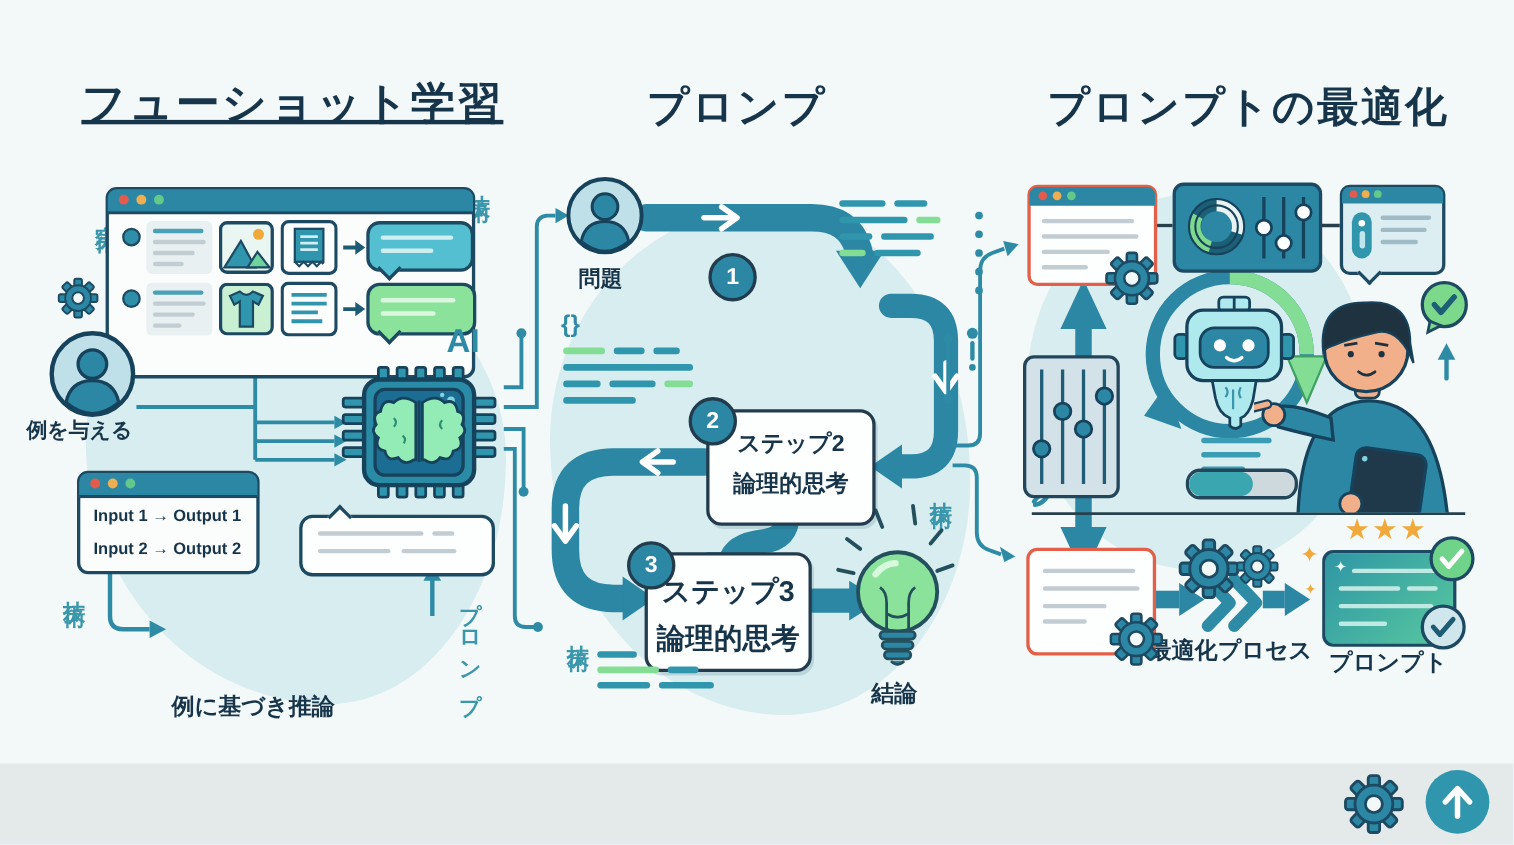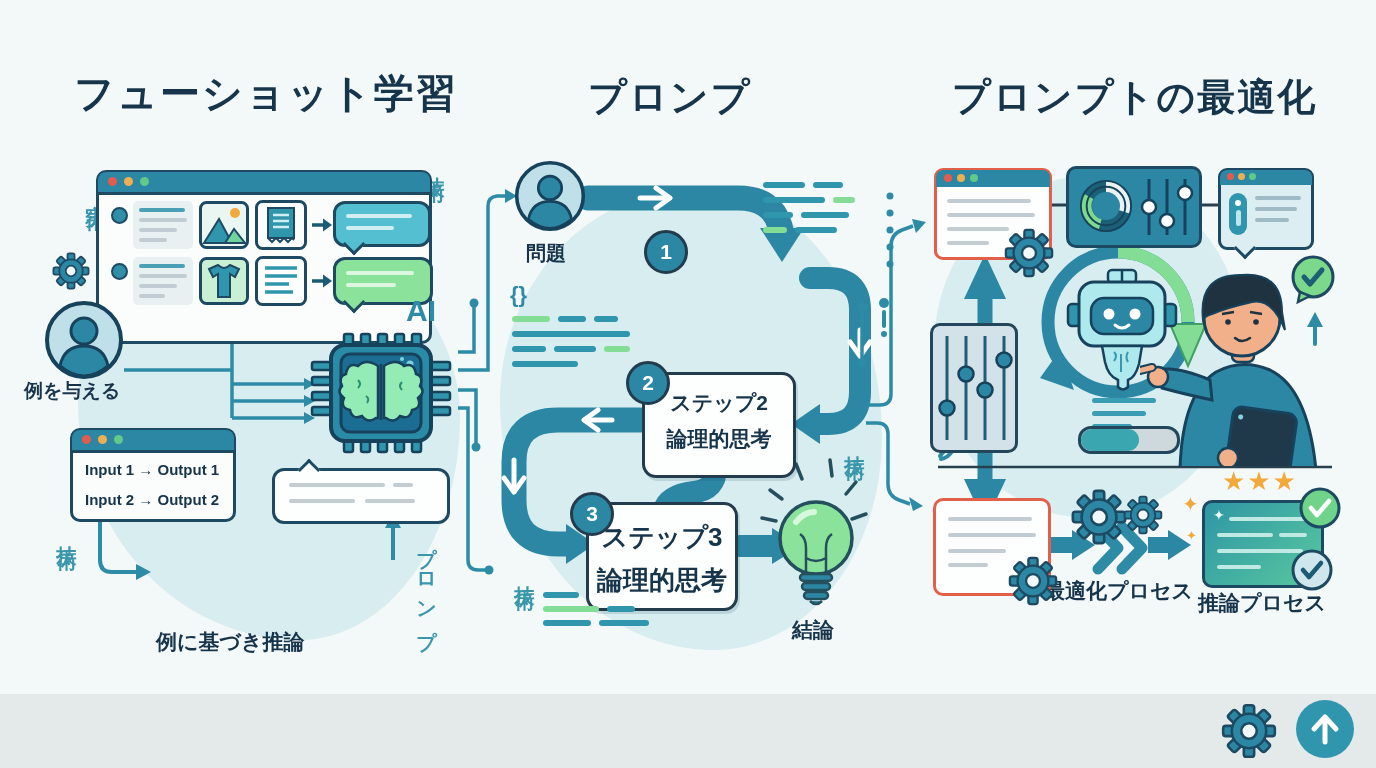--- a/index.html
+++ b/index.html
@@ -33,21 +33,21 @@
 </head>
 <body>
 
 <div class="stage">
 
   <div class="blob" style="left:78px;top:228px;width:382px;height:412px;border-radius:48% 52% 42% 58% / 42% 46% 54% 58%;"></div>
   <div class="blob" style="left:500px;top:188px;width:382px;height:462px;border-radius:52% 48% 44% 56% / 46% 54% 46% 54%;"></div>
   <div class="blob" style="left:934px;top:176px;width:310px;height:342px;border-radius:50%;"></div>
   <div class="footerband"></div>
 
-  <div class="title" style="left:74px;top:66px;font-size:40px;">フューショット学習</div>
+  <div class="title" style="left:74px;top:66px;font-size:40px;text-decoration:underline;">フューショット学習</div>
   <div class="title" style="left:588px;top:72px;font-size:38px;">プロンプ</div>
   <div class="title" style="left:952px;top:72px;font-size:38px;">プロンプトの最適化</div>
 
   <svg class="abs" style="left:0;top:0;z-index:1;" width="1376" height="768" viewBox="0 0 1376 768" fill="none">
     <defs>
       <g id="gear">
         <g fill="#2b87a3" stroke="#1d4a62" stroke-width="3">
           <rect x="-6" y="-30" width="12" height="14" rx="3"></rect>
           <rect x="-6" y="16" width="12" height="14" rx="3"></rect>
           <rect x="-30" y="-6" width="14" height="12" rx="3"></rect>
@@ -531,21 +531,21 @@
   <span class="abs" style="left:1186px;top:528px;font-size:13px;color:#f2a93b;z-index:3;">✦</span>
   <svg class="abs" style="left:1298px;top:486px;z-index:3;" width="44" height="44" viewBox="0 0 44 44">
     <circle cx="22" cy="22" r="19" fill="#6fd48a" stroke="#1d4a62" stroke-width="3"></circle>
     <path d="M13 22 L19 29 L31 15" stroke="#fff" stroke-width="4.5" fill="none" stroke-linecap="round" stroke-linejoin="round"></path>
   </svg>
   <svg class="abs" style="left:1290px;top:548px;z-index:3;" width="44" height="44" viewBox="0 0 44 44">
     <circle cx="22" cy="22" r="19" fill="#cfe7ec" stroke="#1d4a62" stroke-width="3"></circle>
     <path d="M13 22 L19 29 L31 15" stroke="#1d5a73" stroke-width="4.5" fill="none" stroke-linecap="round" stroke-linejoin="round"></path>
   </svg>
   <div class="jlabel" style="left:1192px;top:588px;width:140px;font-size:21px;text-align:center;line-height:1.45;">
-    <div>推論プロセス</div>
+    <div>プロンプト</div>
   </div>
 
   <svg class="abs" style="left:1220px;top:702px;z-index:3;cursor:pointer;" width="58" height="58" viewBox="-32 -32 64 64">
     <g transform="scale(0.95)">
         <use href="#gear"></use>
       </g>
   </svg>
   <div class="abs" style="left:1296px;top:700px;width:58px;height:58px;border-radius:50%;background:#2f96ad;z-index:3;cursor:pointer;">
     <svg width="58" height="58" viewBox="0 0 58 58">
       <path d="M29 42 L29 20" stroke="#fff" stroke-width="5" stroke-linecap="round"></path>

